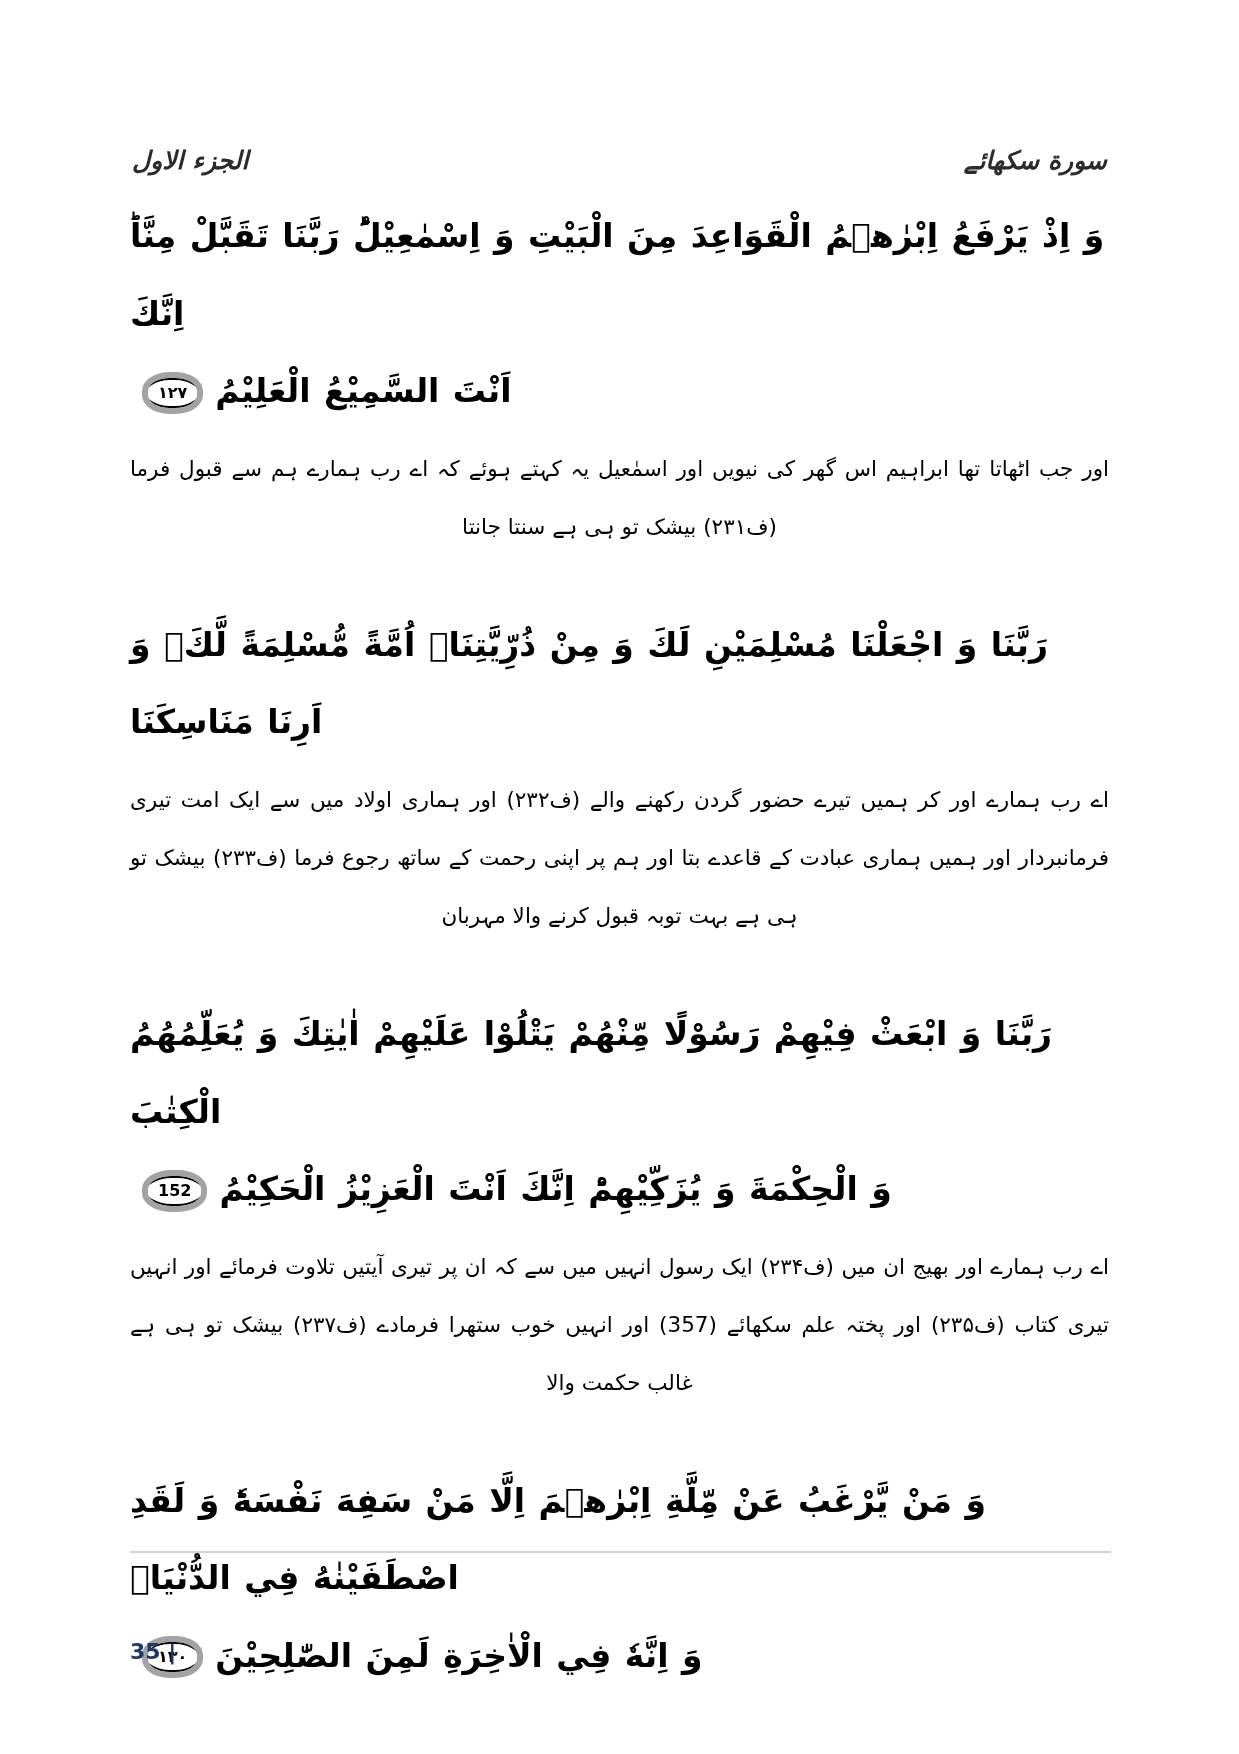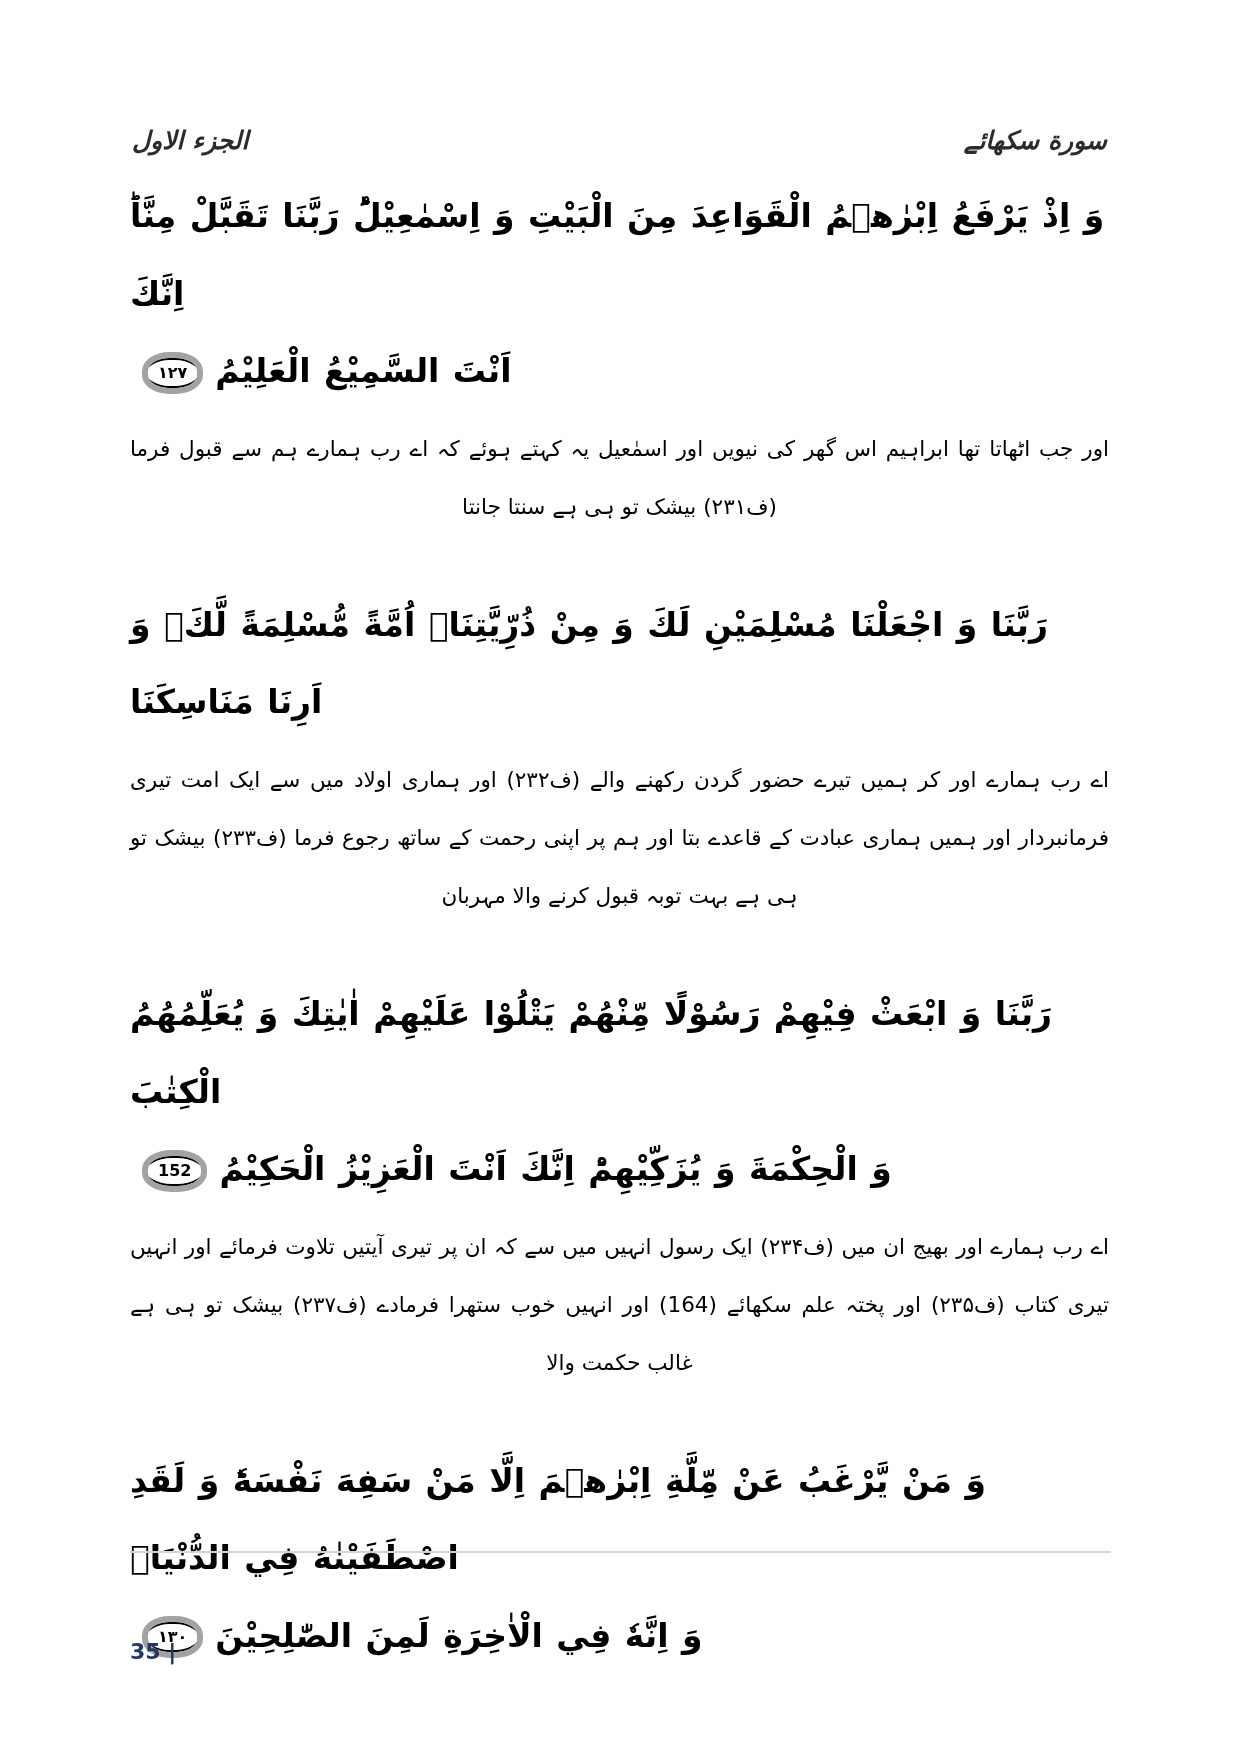--- a/index.html
+++ b/index.html
@@ -15,20 +15,21 @@
     overflow: hidden;
   }
 
   
   .page-header {
     display: flex;
     justify-content: space-between;
     align-items: center;
     padding: 126px 132px 0 132px;
     direction: ltr;
+    margin-top: 20px;
   }
   .calligraphy {
     font-size: 25px;
     font-weight: 700;
     color: #2b2b2b;
     font-style: italic;
     letter-spacing: 1px;
     filter: blur(0.3px);
     direction: rtl;
   }
@@ -121,21 +122,21 @@
       <p class="urdu-translation">اے رب ہمارے اور کر ہمیں تیرے حضور گردن رکھنے والے (ف۲۳۲) اور ہماری اولاد میں سے ایک امت تیری فرمانبردار اور ہمیں ہماری عبادت کے قاعدے بتا اور ہم پر اپنی رحمت کے ساتھ رجوع فرما (ف۲۳۳) بیشک تو ہی ہے بہت توبہ قبول کرنے والا مہربان</p>
     </section>
 
     <section class="verse-block">
       <div class="arabic-line">
         <span>رَبَّنَا وَ ابْعَثْ فِيْهِمْ رَسُوْلًا مِّنْهُمْ يَتْلُوْا عَلَيْهِمْ اٰيٰتِكَ وَ يُعَلِّمُهُمُ الْكِتٰبَ</span>
       </div>
       <div class="arabic-line">
         <span>وَ الْحِكْمَةَ وَ يُزَكِّيْهِمْؕ اِنَّكَ اَنْتَ الْعَزِيْزُ الْحَكِيْمُ</span><span class="ayah-badge">152</span>
       </div>
-      <p class="urdu-translation">اے رب ہمارے اور بھیج ان میں (ف۲۳۴) ایک رسول انہیں میں سے کہ ان پر تیری آیتیں تلاوت فرمائے اور انہیں تیری کتاب (ف۲۳۵) اور پختہ علم سکھائے (164) اور انہیں خوب ستھرا فرمادے (ف۲۳۷) بیشک تو ہی ہے غالب حکمت والا</p>
+      <p class="urdu-translation">اے رب ہمارے اور بھیج ان میں (ف۲۳۴) ایک رسول انہیں میں سے کہ ان پر تیری آیتیں تلاوت فرمائے اور انہیں تیری کتاب (ف۲۳۵) اور پختہ علم سکھائے (357) اور انہیں خوب ستھرا فرمادے (ف۲۳۷) بیشک تو ہی ہے غالب حکمت والا</p>
     </section>
 
     <section class="verse-block">
       <div class="arabic-line">
         <span>وَ مَنْ يَّرْغَبُ عَنْ مِّلَّةِ اِبْرٰهٖمَ اِلَّا مَنْ سَفِهَ نَفْسَهٗؕ وَ لَقَدِ اصْطَفَيْنٰهُ فِي الدُّنْيَاۚ</span>
       </div>
       <div class="arabic-line">
         <span>وَ اِنَّهٗ فِي الْاٰخِرَةِ لَمِنَ الصّٰلِحِيْنَ</span><span class="ayah-badge">١٣٠</span>
       </div>
 

